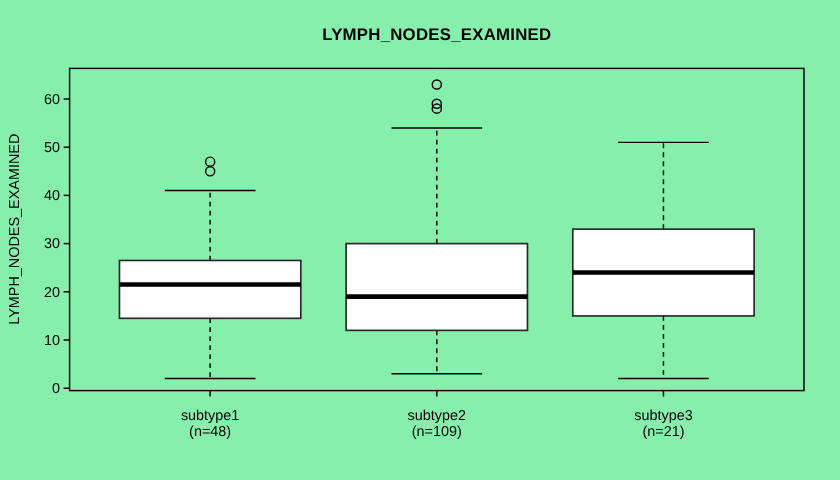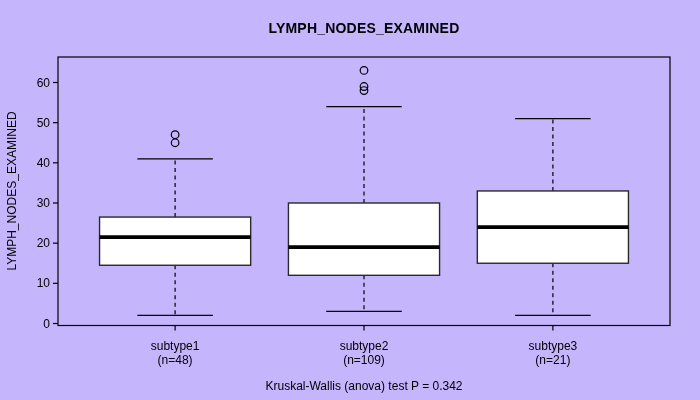--- a/index.html
+++ b/index.html
@@ -3,21 +3,21 @@
 <meta charset="utf-8">
 <style>
   html, body {
     margin: 0; padding: 0;
     background: #ffffff;
     font-family: "Liberation Sans", sans-serif;
   }
   .figure {
     position: relative;
     width: 700px; height: 400px;
-    background: #c4b5fd;
+    background: #86efac;
     overflow: hidden;
   }
   .chart-title {
     position: absolute;
     left: 58px; top: 20px; width: 612px;
     text-align: center;
     font-size: 14px;
     font-weight: bold;
     color: #000;
     letter-spacing: 0.2px;
@@ -95,14 +95,13 @@
       <line x1="552.8888888888889" y1="190.95" x2="552.8888888888889" y2="118.65" stroke="#000000" stroke-width="1.2" stroke-dasharray="4 3.5"></line>
       <line x1="515.1111111111111" y1="118.65" x2="590.6666666666667" y2="118.65" stroke="#000000" stroke-width="1.2"></line>
       <line x1="552.8888888888889" y1="263.25" x2="552.8888888888889" y2="315.46666666666664" stroke="#000000" stroke-width="1.2" stroke-dasharray="4 3.5"></line>
       <line x1="515.1111111111111" y1="315.46666666666664" x2="590.6666666666667" y2="315.46666666666664" stroke="#000000" stroke-width="1.2"></line>
       <rect x="477.33333333333337" y="190.95" width="151.11111111111111" height="72.30000000000001" fill="#ffffff" stroke="#2a2a2a" stroke-width="1.4"></rect>
       <line x1="477.33333333333337" y1="227.1" x2="628.4444444444445" y2="227.1" stroke="#000000" stroke-width="3.8"></line>
       <line x1="552.8888888888889" y1="325.5" x2="552.8888888888889" y2="330.5" stroke="#000000" stroke-width="1.2"></line>
       <text x="552.8888888888889" y="350" text-anchor="middle">subtype3</text>
       <text x="552.8888888888889" y="363.5" text-anchor="middle">(n=21)</text>
     </svg>
-  <div class="caption">Kruskal-Wallis (anova) test P = 0.342</div>
 </div>
 
 </body></html>

